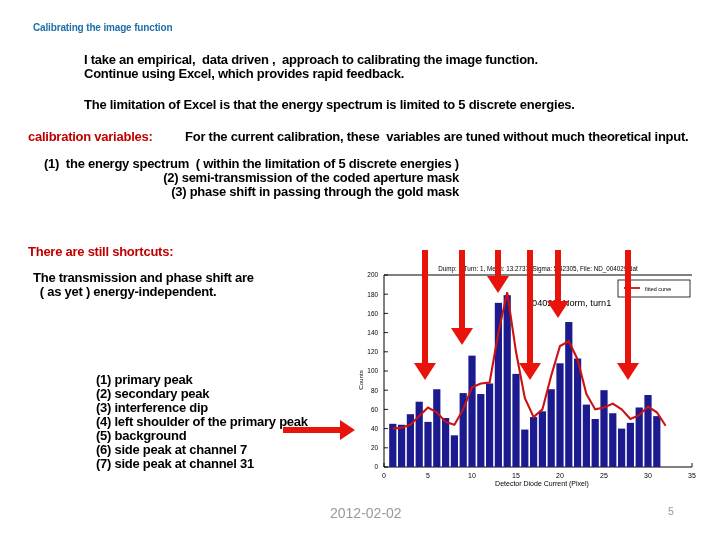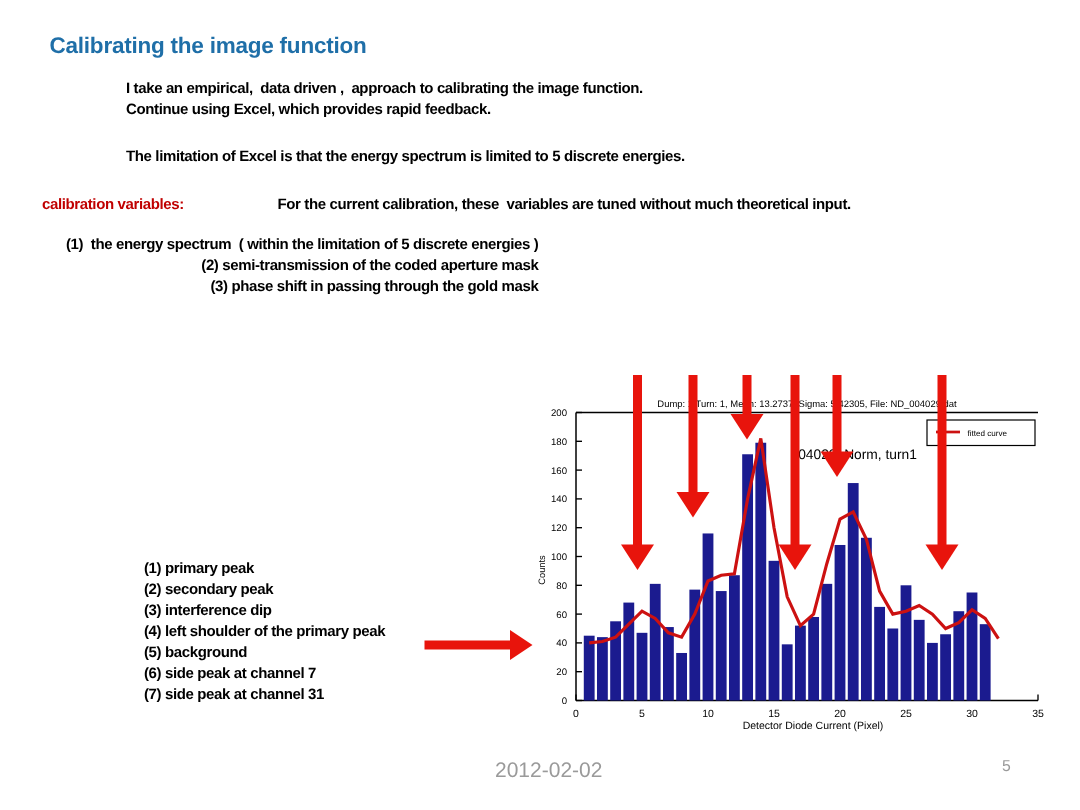--- a/index.html
+++ b/index.html
@@ -20,31 +20,31 @@
     inset: 0;
     width: 720px;
     height: 540px;
   }
 
   
   #slide-title {
     position: absolute;
     left: 33px;
     top: 22px;
-    font-size: 15px;
+    font-size: 10px;
     font-weight: bold;
     color: #1F6FA8;
     letter-spacing: -0.15px;
     white-space: nowrap;
   }
 
   
   .txt {
     position: absolute;
-    font-size: 10px;
+    font-size: 13px;
     font-weight: bold;
     line-height: 14px;
     white-space: pre;
     letter-spacing: -0.25px;
   }
   #intro-block    { left: 84px;  top: 53px;  }
   #limitation-line{ left: 84px;  top: 98px;  }
   #calib-var-label{ left: 28px;  top: 130px; color: #C00000; }
   #calib-var-text { left: 185px; top: 130px; }
   #var-list       { left: 44px;  top: 157px; text-align: right; }
@@ -102,21 +102,24 @@
   <div class="txt" id="limitation-line">The limitation of Excel is that the energy spectrum is limited to 5 discrete energies.</div>
 
   <div class="txt" id="calib-var-label">calibration variables:</div>
 
   <div class="txt" id="calib-var-text">For the current calibration, these  variables are tuned without much theoretical input.</div>
 
   <div class="txt" id="var-list">(1)  the energy spectrum  ( within the limitation of 5 discrete energies )
 (2) semi-transmission of the coded aperture mask
 (3) phase shift in passing through the gold mask</div>
 
-
+  <div class="txt" id="shortcuts-head">There are still shortcuts:</div>
+
+  <div class="txt" id="shortcuts-body">The transmission and phase shift are
+  ( as yet ) energy-independent.</div>
 
 
   <div class="txt" id="goal-list">(1) primary peak
 (2) secondary peak
 (3) interference dip
 (4) left shoulder of the primary peak
 (5) background
 (6) side peak at channel 7
 (7) side peak at channel 31</div>
 

